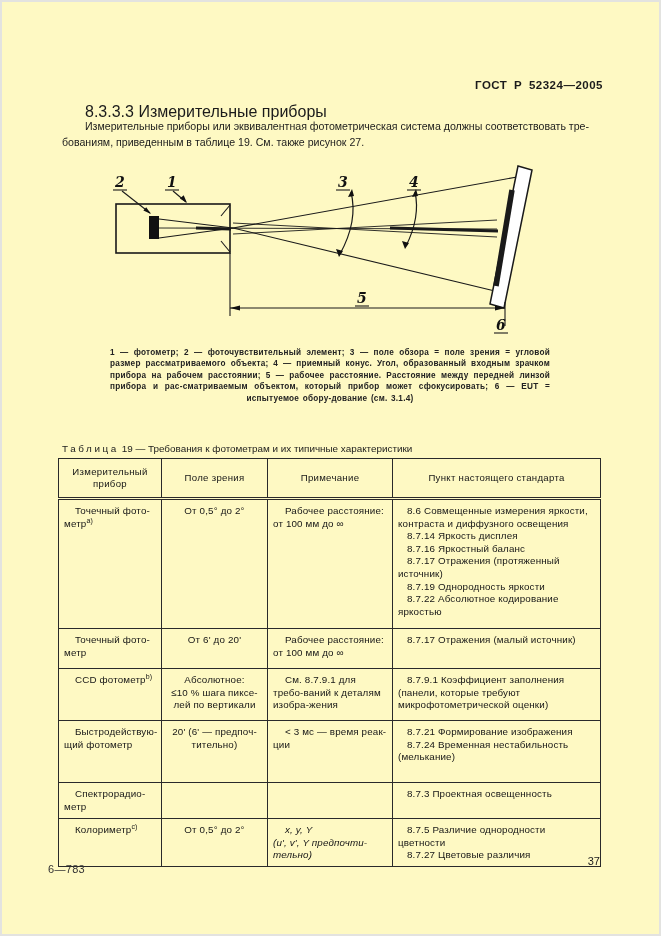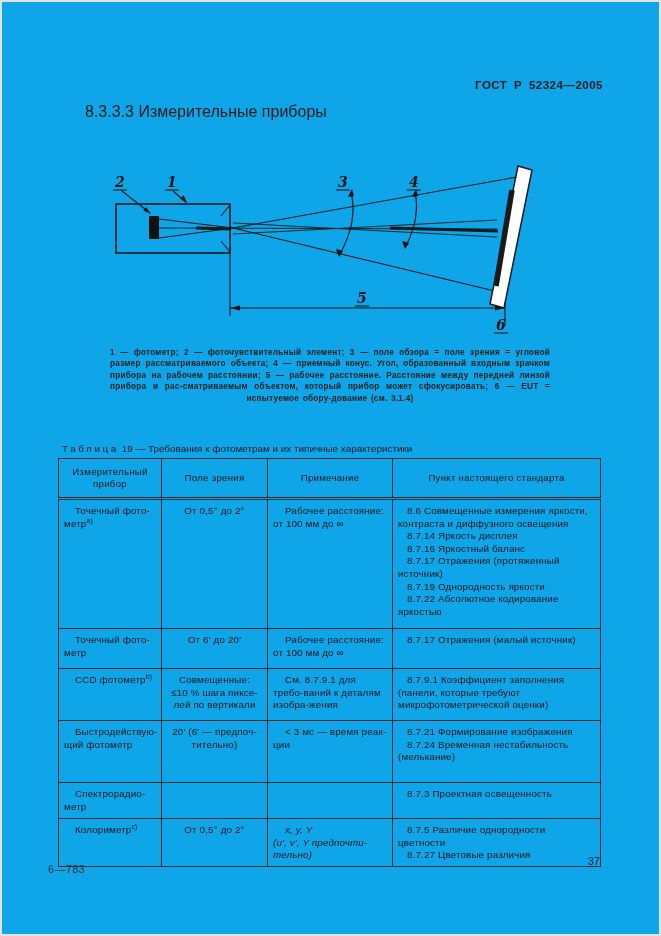--- a/index.html
+++ b/index.html
@@ -2,21 +2,21 @@
 <html><head>
 <meta charset="utf-8">
 <style>
   html,body{margin:0;padding:0;}
   body{
     width:661px;height:936px;background:#f4f4f2;
     font-family:"Liberation Sans",sans-serif;color:#1b1b1b;
     position:relative;overflow:hidden;
   }
   .page{
-    position:absolute;inset:0;background:#0ea5e9;
+    position:absolute;inset:0;background:#fef9c3;
     box-shadow:inset 0 0 0 2px #e3e3e0;
   }
   .hdr{
     position:absolute;top:79px;right:58px;
     font-weight:bold;font-size:11.5px;letter-spacing:.5px;word-spacing:3px;
   }
   .h33{position:absolute;top:103px;left:85px;font-size:16px;margin:0;}
   .par{
     position:absolute;top:119px;left:62px;width:540px;margin:0;
     font-size:10.6px;line-height:15.5px;text-indent:23px;
@@ -61,20 +61,21 @@
   }
 </style>
 </head>
 <body>
 
 <div class="page">
 
   <div class="hdr">ГОСТ Р 52324—2005</div>
 
   <p class="h33">8.3.3.3 Измерительные приборы</p>
+  <p class="par">Измерительные приборы или эквивалентная фотометрическая система должны соответствовать тре-бованиям, приведенным в таблице 19. См. также рисунок 27.</p>
 
   <svg class="fig" width="510" height="180" viewBox="55 160 510 180">
     <g stroke="#1a1a1a" fill="none" stroke-width="1.1">
 
       <g>
         <line x1="159" y1="219" x2="233" y2="228"></line>
         <line x1="159" y1="238" x2="233" y2="228"></line>
         <line x1="159" y1="228" x2="497" y2="229" stroke-width="0.9"></line>
         <line x1="233" y1="228" x2="517" y2="177"></line>
         <line x1="233" y1="228" x2="499" y2="292"></line>
@@ -190,21 +191,21 @@
           </td>
         <td class="c4">
           <p>8.7.17 Отражения (малый источник)</p>
         </td>
       </tr>
       <tr class="r2">
         <td class="c1">
           <p><span>CCD фотометр</span><sup>b)</sup></p>
         </td>
         <td class="c2">
-          <p>Совмещенные:</p>
+          <p>Абсолютное:</p>
           <p>≤10 % шага пиксе-лей по вертикали</p>
         </td>
         <td class="c3">
             <p>См. 8.7.9.1 для требо-ваний к деталям изобра-жения</p>
           </td>
         <td class="c4">
           <p>8.7.9.1 Коэффициент заполнения (панели, которые требуют микрофотометрической оценки)</p>
         </td>
       </tr>
       <tr class="r3">

